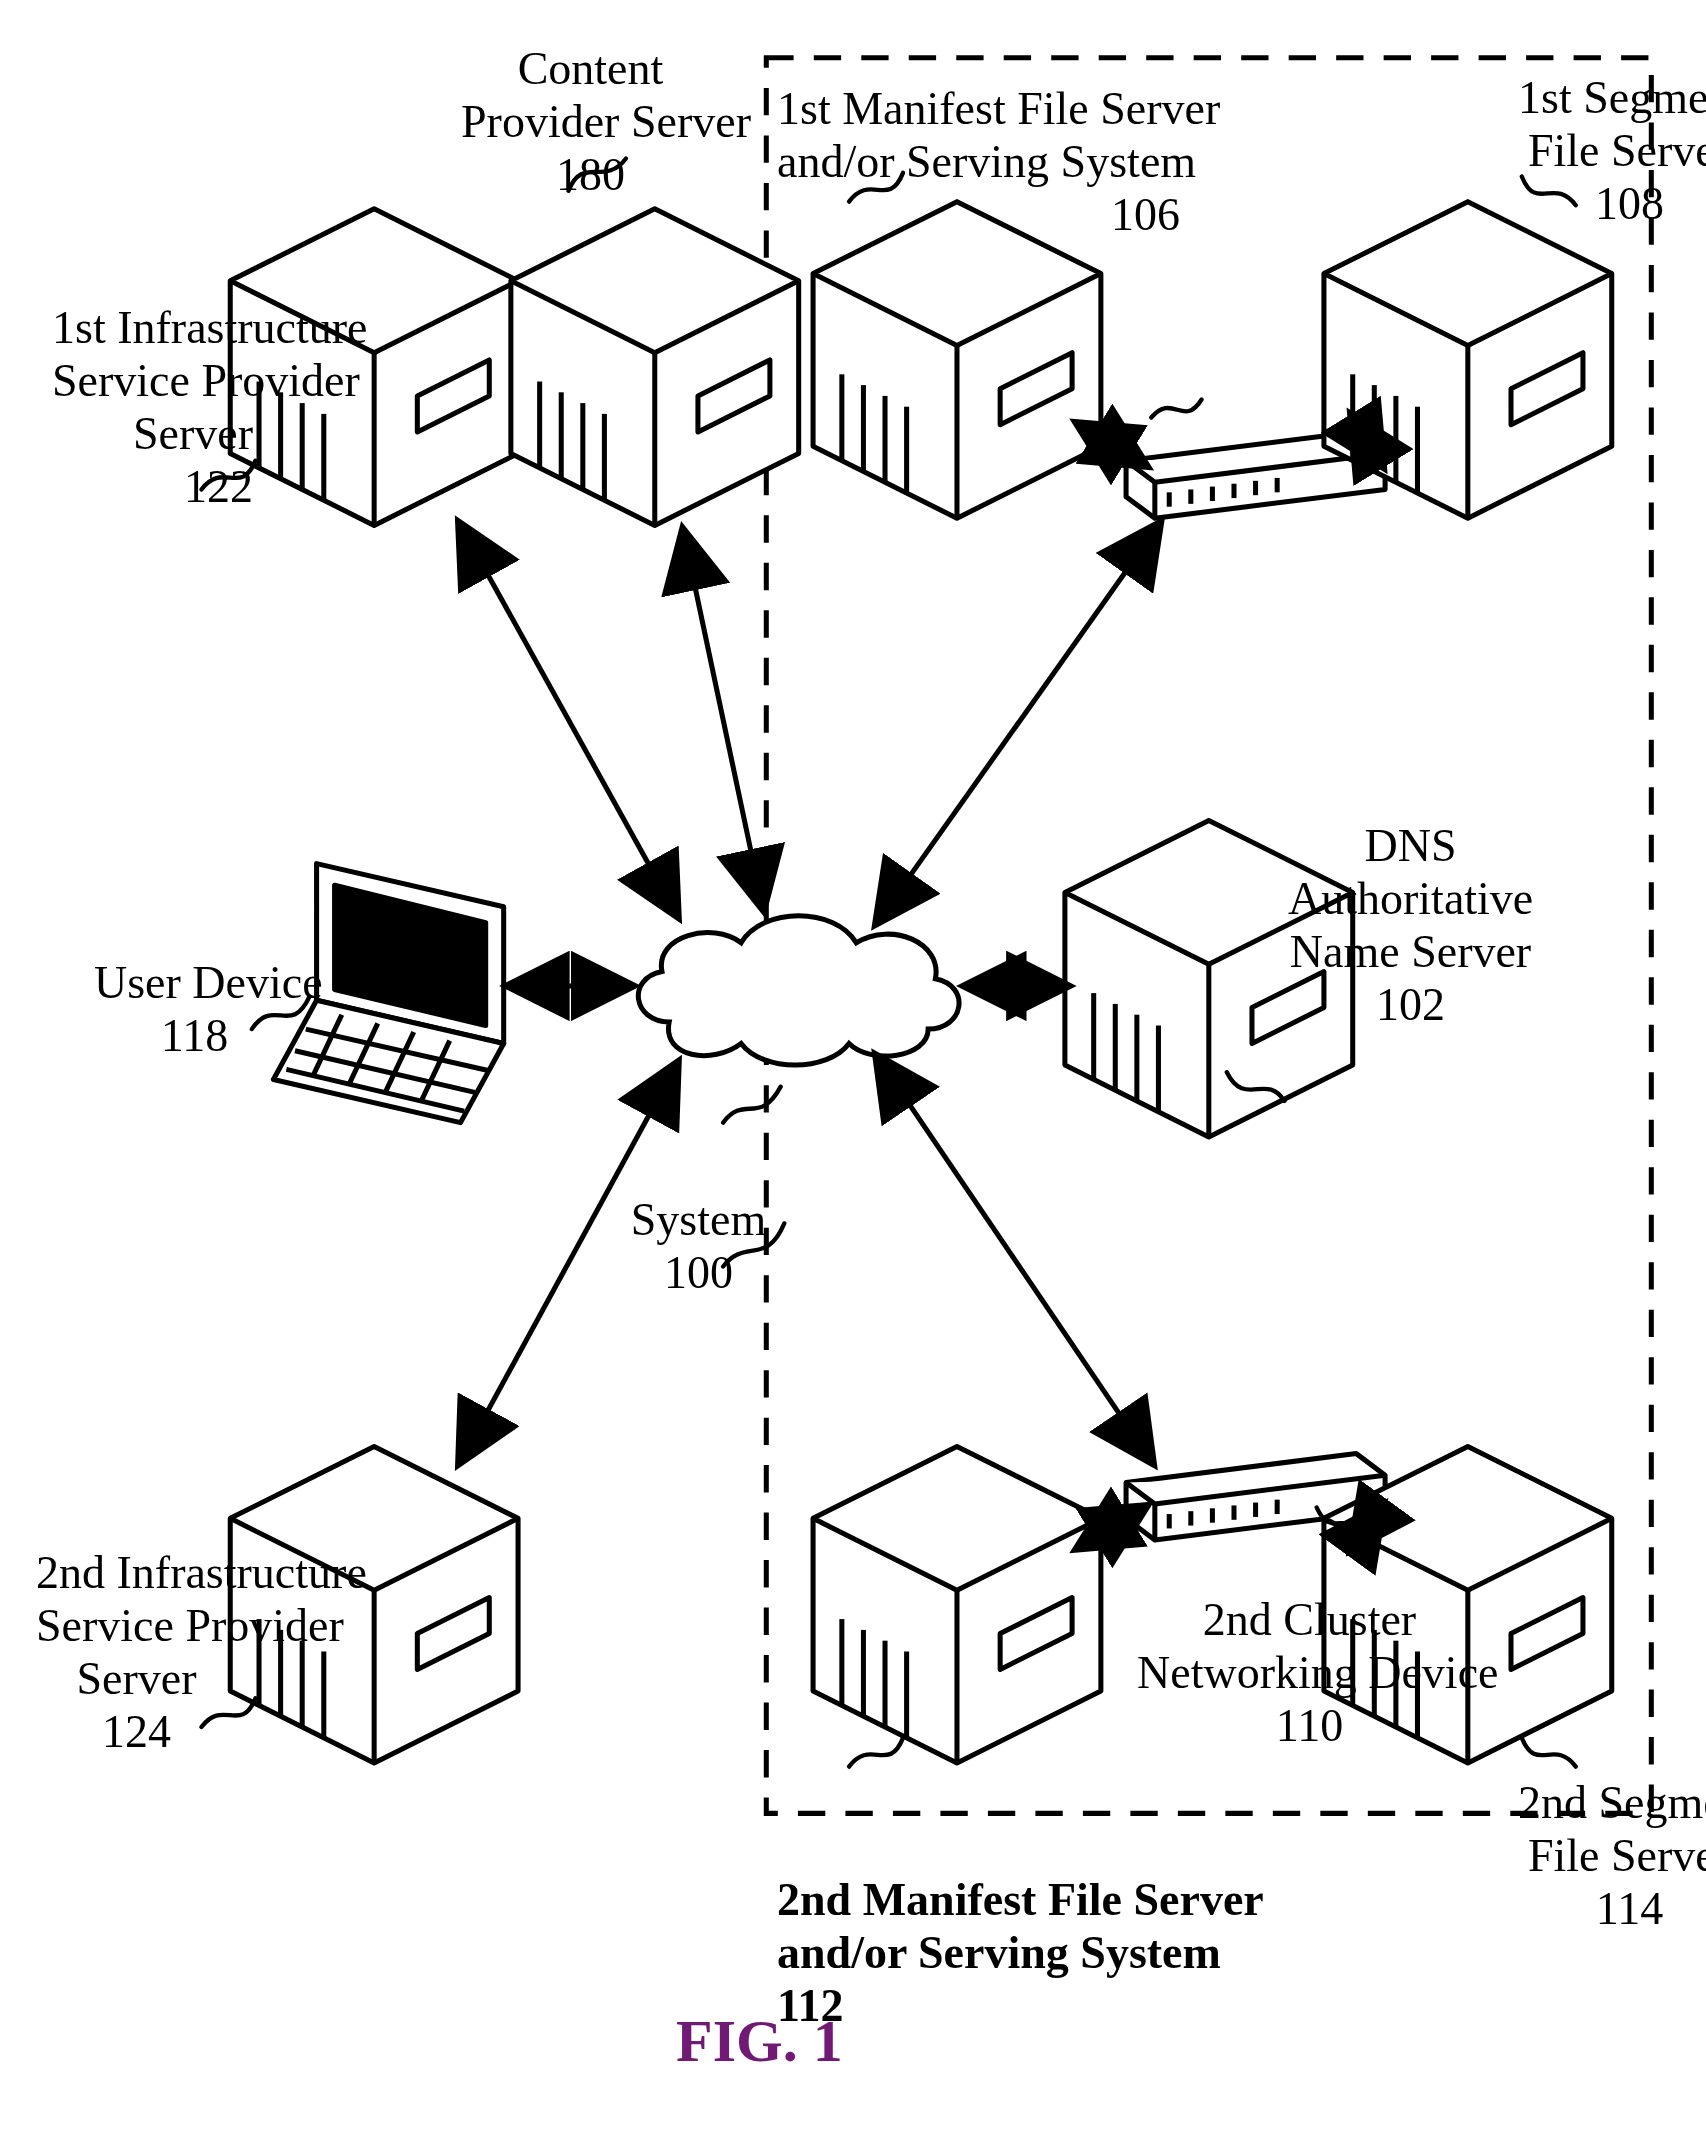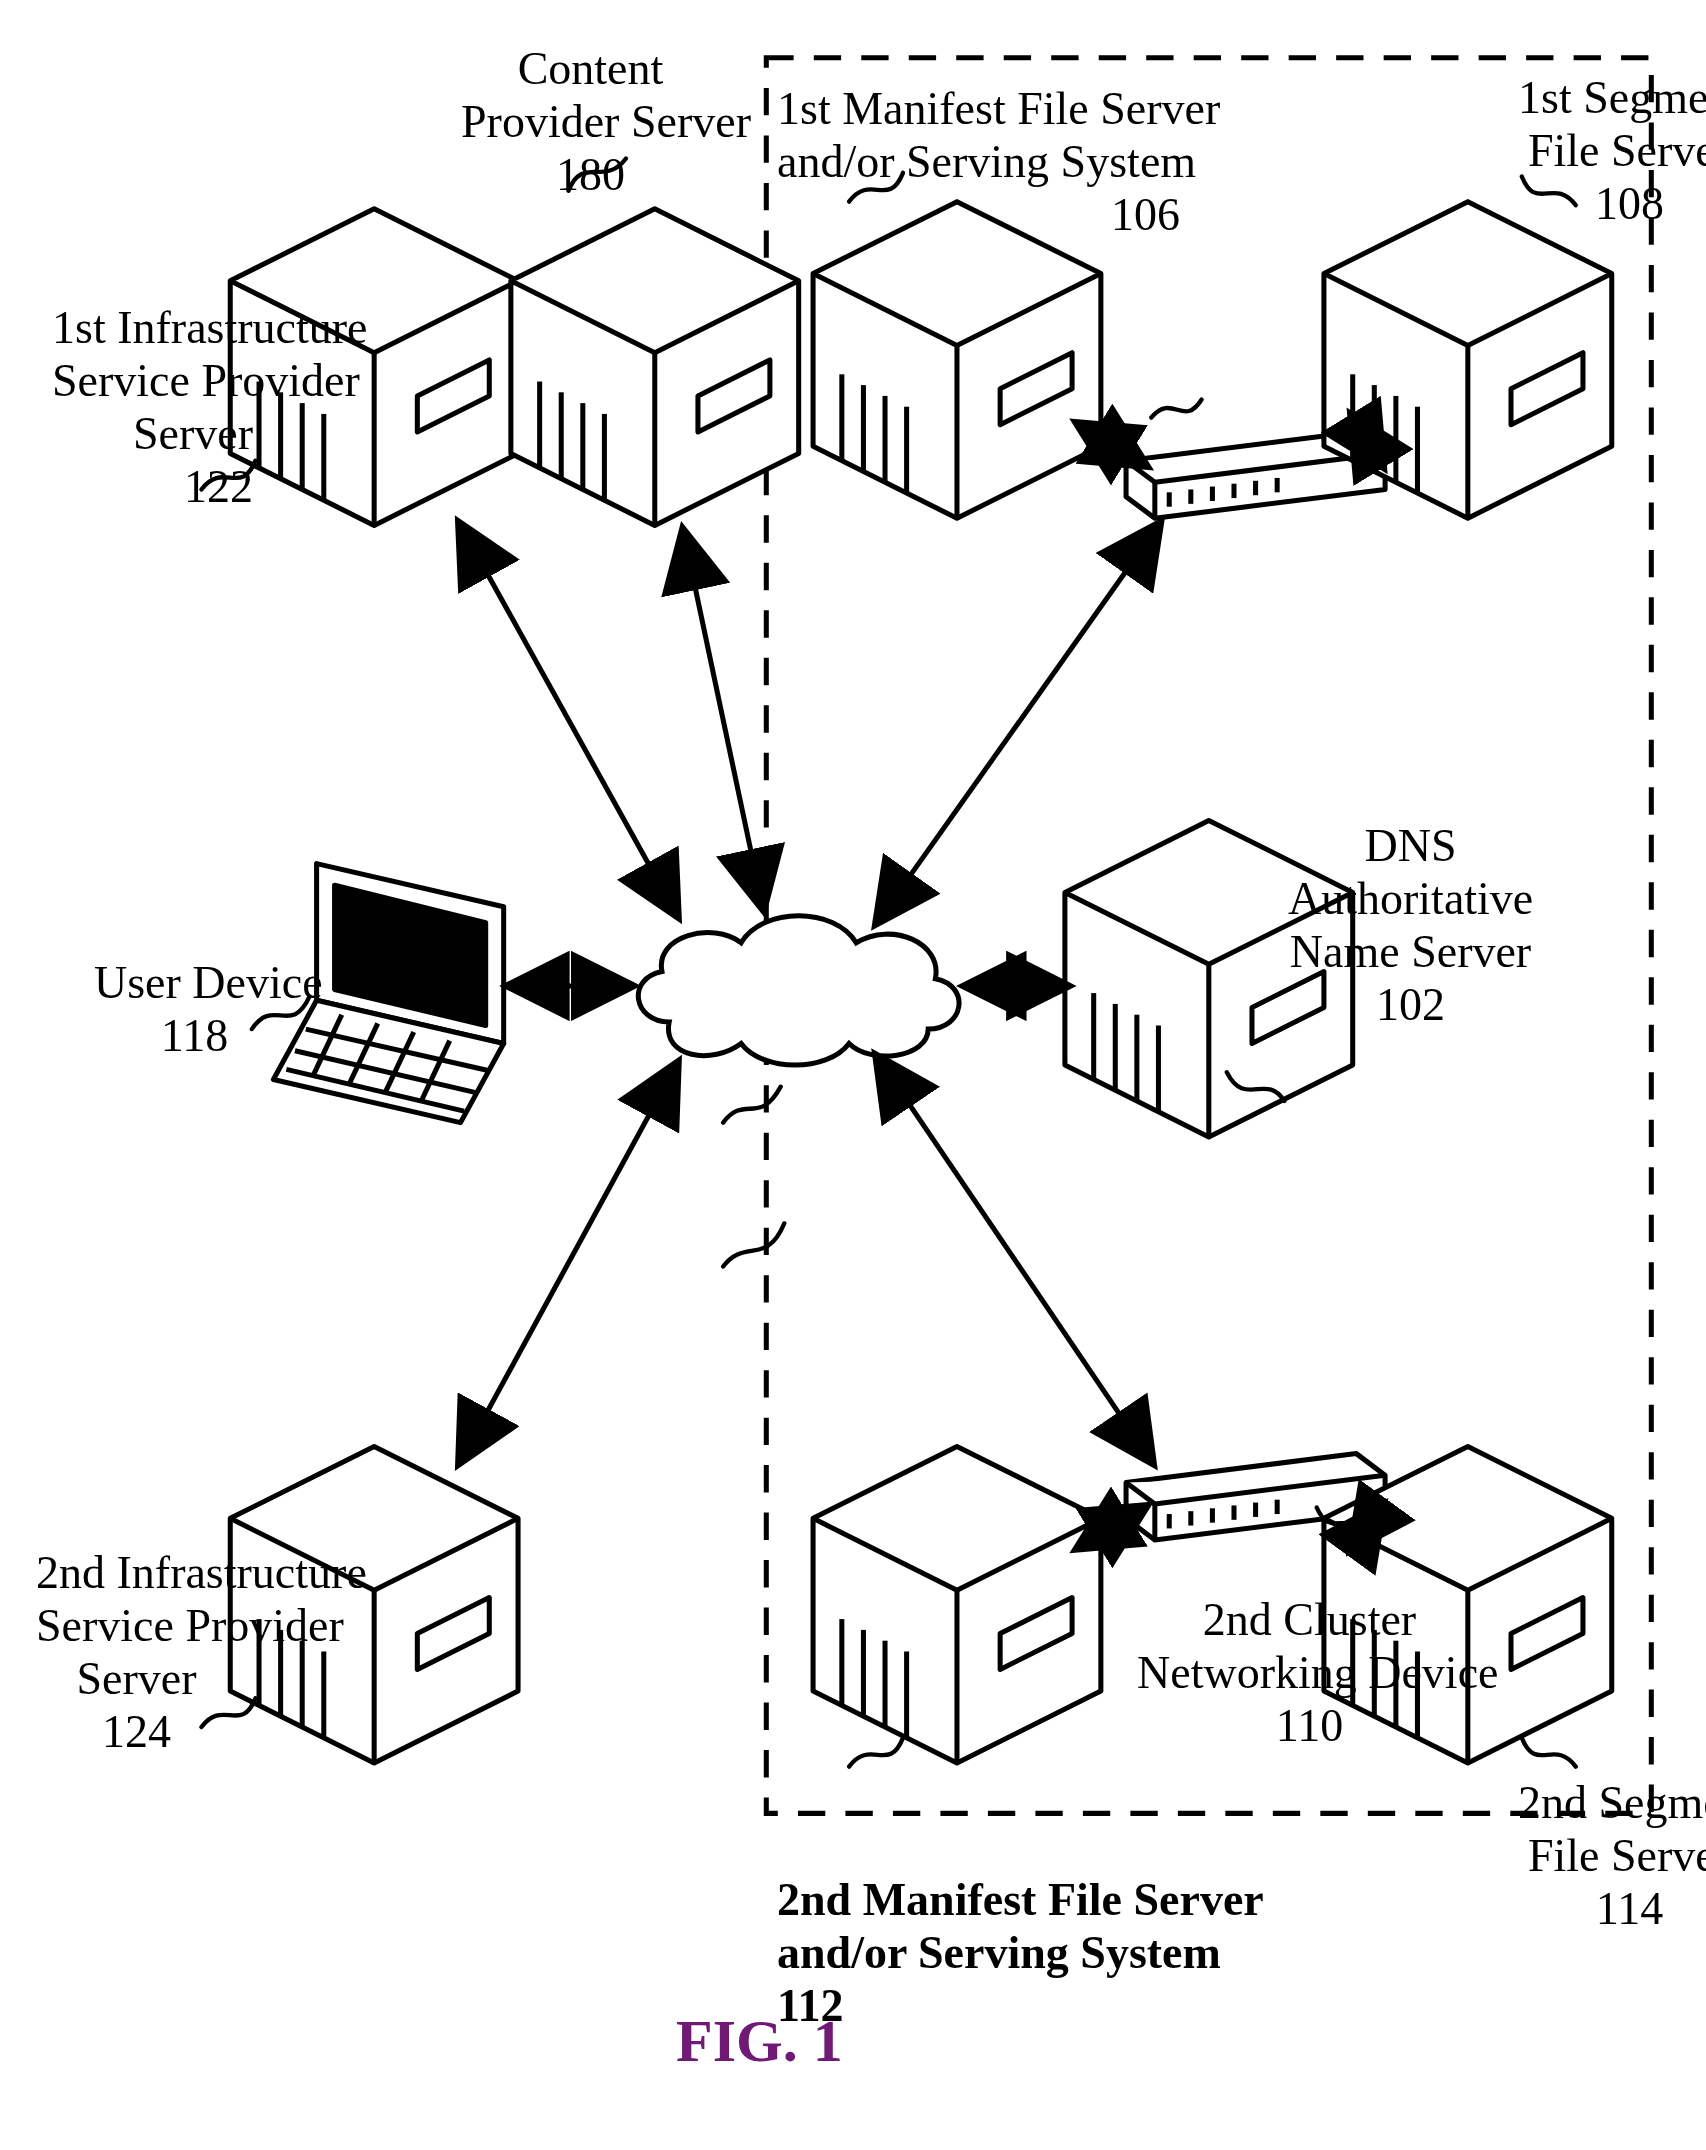--- a/index.html
+++ b/index.html
@@ -199,20 +199,22 @@
 
 <div class="label" style="left:58px; top:957px; width:201px;margin-left:36px;"><span>User Device</span>
 <span>118</span></div>
 
 <div class="label" style="left:36px; top:1547px; width:201px;"><span>2nd Infrastructure
 Service Provider
 Server</span>
 <span>124</span></div>
 
 
+<div class="label" style="left:612px; top:1194px; width:173px;"><span>System</span>
+<span>100</span></div>
 
 <div class="label" style="left:1288px; top:820px; width:245px;"><span>DNS
 Authoritative
 Name Server</span>
 <span>102</span></div>
 
 <div class="label" style="left:777px; top:76px; width:403px; text-align:right;margin-top:7px;"><span>1st Manifest File Server
 and/or Serving System</span>
 <span>106</span></div>
 

